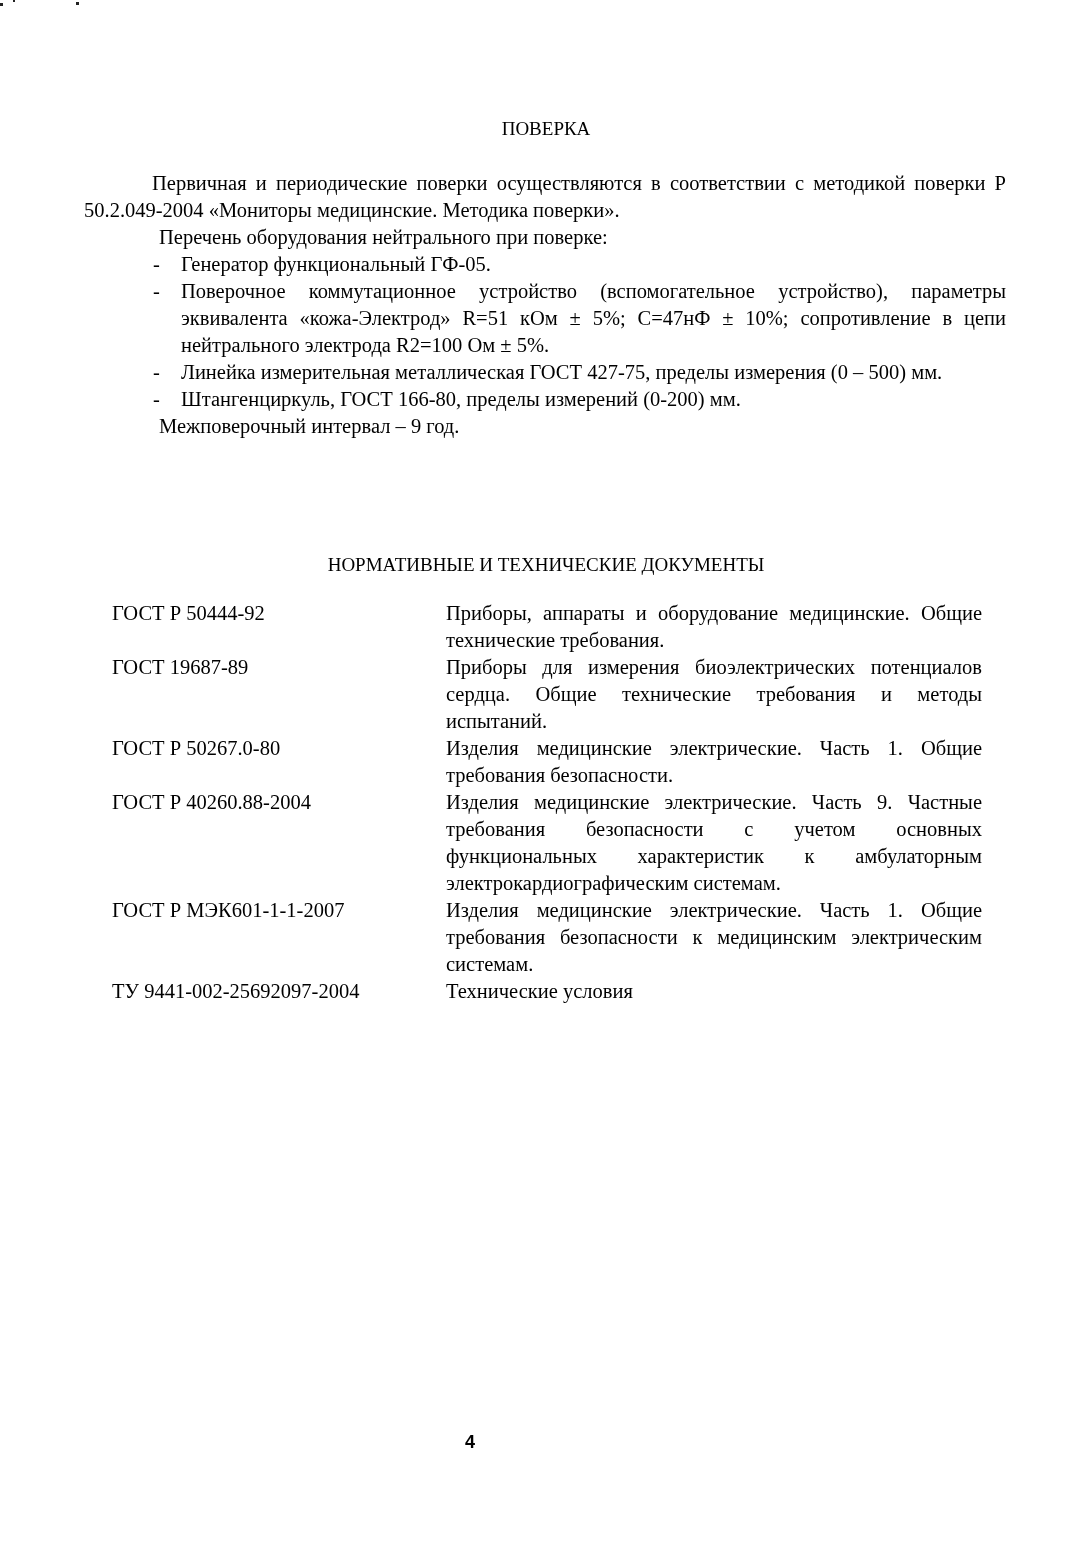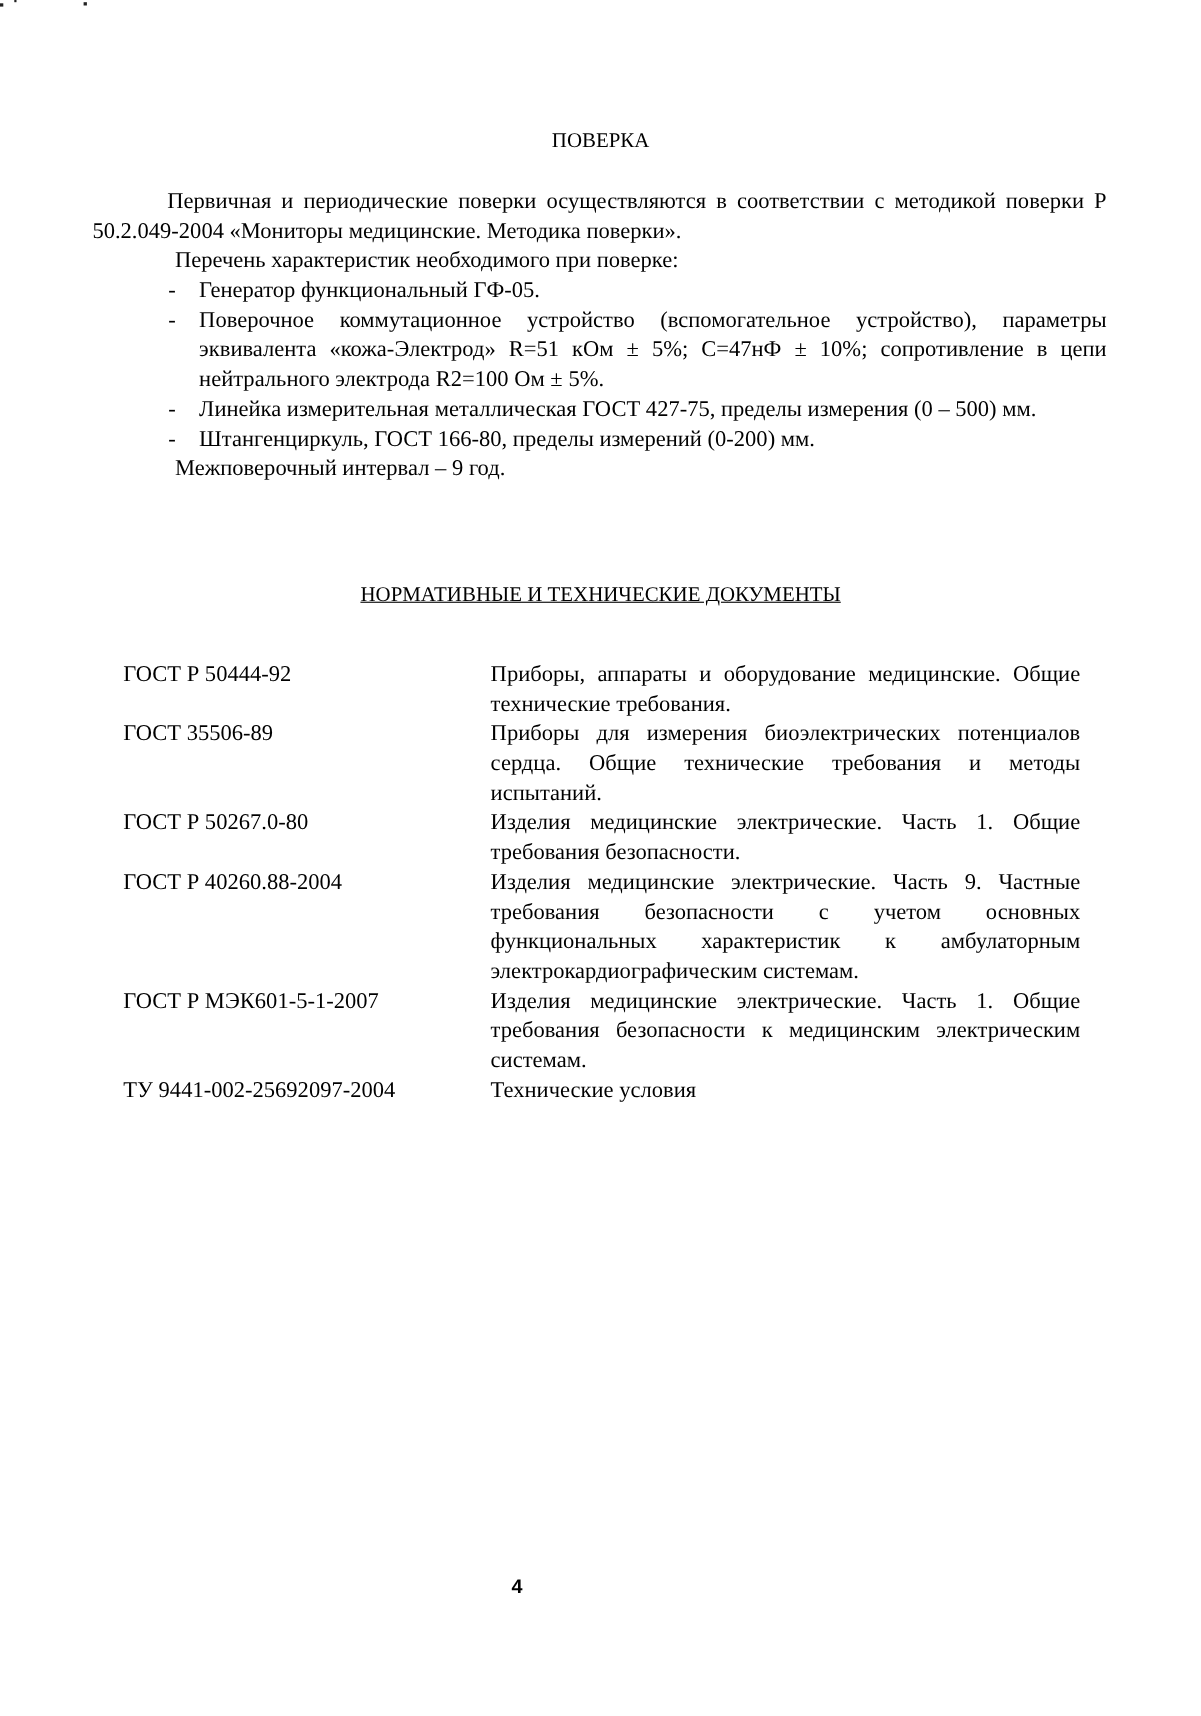--- a/index.html
+++ b/index.html
@@ -12,71 +12,71 @@
     .scan-dots span { position: absolute; background: #222; width: 3px; height: 3px; }
     .title { position: absolute; left: 0; width: 1092px; text-align: center; font-size: 19px; }
     #t1 { top: 115px; left: 0; width: 1092px; }
     .block { position: absolute; left: 84px; width: 922px; }
     .para { text-align: justify; text-indent: 68px; margin: 0; }
     .list-intro { margin: 0 0 0 75px; }
     ul.dash { list-style: none; margin: 0; padding: 0; }
     ul.dash li { position: relative; padding-left: 97px; text-align: justify; }
     ul.dash li .dash-mark { position: absolute; left: 69px; top: 0; }
     .interval { margin: 0 0 0 75px; }
-    #t2 { top: 527px; text-decoration: underline; }
+    #t2 { top: 551px; }
     .docs { position: absolute; top: 600px; left: 84px; width: 898px; }
     .doc-row { display: flex; margin-bottom: 0; margin-left: 28px; }
     .doc-code { width: 334px; flex: none; }
     .doc-desc { flex: 1; text-align: justify; }
     .page-number { position: absolute; top: 1429px; left: 0; width: 940px; text-align: center; font-family: "Liberation Sans", "DejaVu Sans", sans-serif; font-weight: bold; font-size: 18px; }
   </style>
 </head>
 <body>
 
 <div class="scan-dots">
   <span style="left:0;top:3px;"></span>
   <span style="left:13px;top:0;width:2px;height:2px;"></span>
   <span style="left:76px;top:2px;"></span>
 </div>
 
 <div class="title" id="t1">ПОВЕРКА</div>
 
 <div class="block" style="top:170px;">
   <p class="para">Первичная и периодические поверки осуществляются в соответствии с методикой поверки Р 50.2.049-2004 «Мониторы медицинские.  Методика поверки».</p>
-  <p class="list-intro">Перечень характеристик необходимого при поверке:</p>
+  <p class="list-intro">Перечень оборудования нейтрального при поверке:</p>
   <ul class="dash">
     <li><span class="dash-mark">-</span><span>Генератор функциональный ГФ-05.</span></li>
     <li><span class="dash-mark">-</span><span>Поверочное коммутационное устройство (вспомогательное устройство), параметры эквивалента «кожа-Электрод» R=51 кОм ± 5%; С=47нФ ± 10%; сопротивление в цепи нейтрального электрода R2=100 Ом ± 5%.</span></li>
     <li><span class="dash-mark">-</span><span>Линейка измерительная металлическая ГОСТ 427-75, пределы измерения (0 – 500) мм.</span></li>
     <li><span class="dash-mark">-</span><span>Штангенциркуль, ГОСТ 166-80, пределы измерений (0-200) мм.</span></li>
   </ul>
   <p class="interval">Межповерочный интервал – 9 год.</p>
 </div>
 
 <div class="title" id="t2">НОРМАТИВНЫЕ И ТЕХНИЧЕСКИЕ ДОКУМЕНТЫ</div>
 
 <div class="docs">
   <div class="doc-row">
     <div class="doc-code">ГОСТ Р 50444-92</div>
     <div class="doc-desc">Приборы, аппараты и оборудование медицинские. Общие технические требования.</div>
   </div>
   <div class="doc-row">
-    <div class="doc-code">ГОСТ 35506-89</div>
+    <div class="doc-code">ГОСТ 19687-89</div>
     <div class="doc-desc">Приборы для измерения биоэлектрических потенциалов сердца. Общие технические требования и методы испытаний.</div>
   </div>
   <div class="doc-row">
     <div class="doc-code">ГОСТ Р 50267.0-80</div>
     <div class="doc-desc">Изделия медицинские электрические. Часть 1. Общие требования безопасности.</div>
   </div>
   <div class="doc-row">
     <div class="doc-code">ГОСТ Р 40260.88-2004</div>
     <div class="doc-desc">Изделия медицинские электрические. Часть 9. Частные требования безопасности с учетом основных функциональных характеристик к амбулаторным электрокардиографическим системам.</div>
   </div>
   <div class="doc-row">
-    <div class="doc-code">ГОСТ Р МЭК601-5-1-2007</div>
+    <div class="doc-code">ГОСТ Р МЭК601-1-1-2007</div>
     <div class="doc-desc">Изделия медицинские электрические. Часть 1. Общие требования безопасности к медицинским электрическим системам.</div>
   </div>
   <div class="doc-row">
     <div class="doc-code">ТУ 9441-002-25692097-2004</div>
     <div class="doc-desc"> Технические условия</div>
   </div>
 </div>
 
 <div class="page-number">4</div>
 

